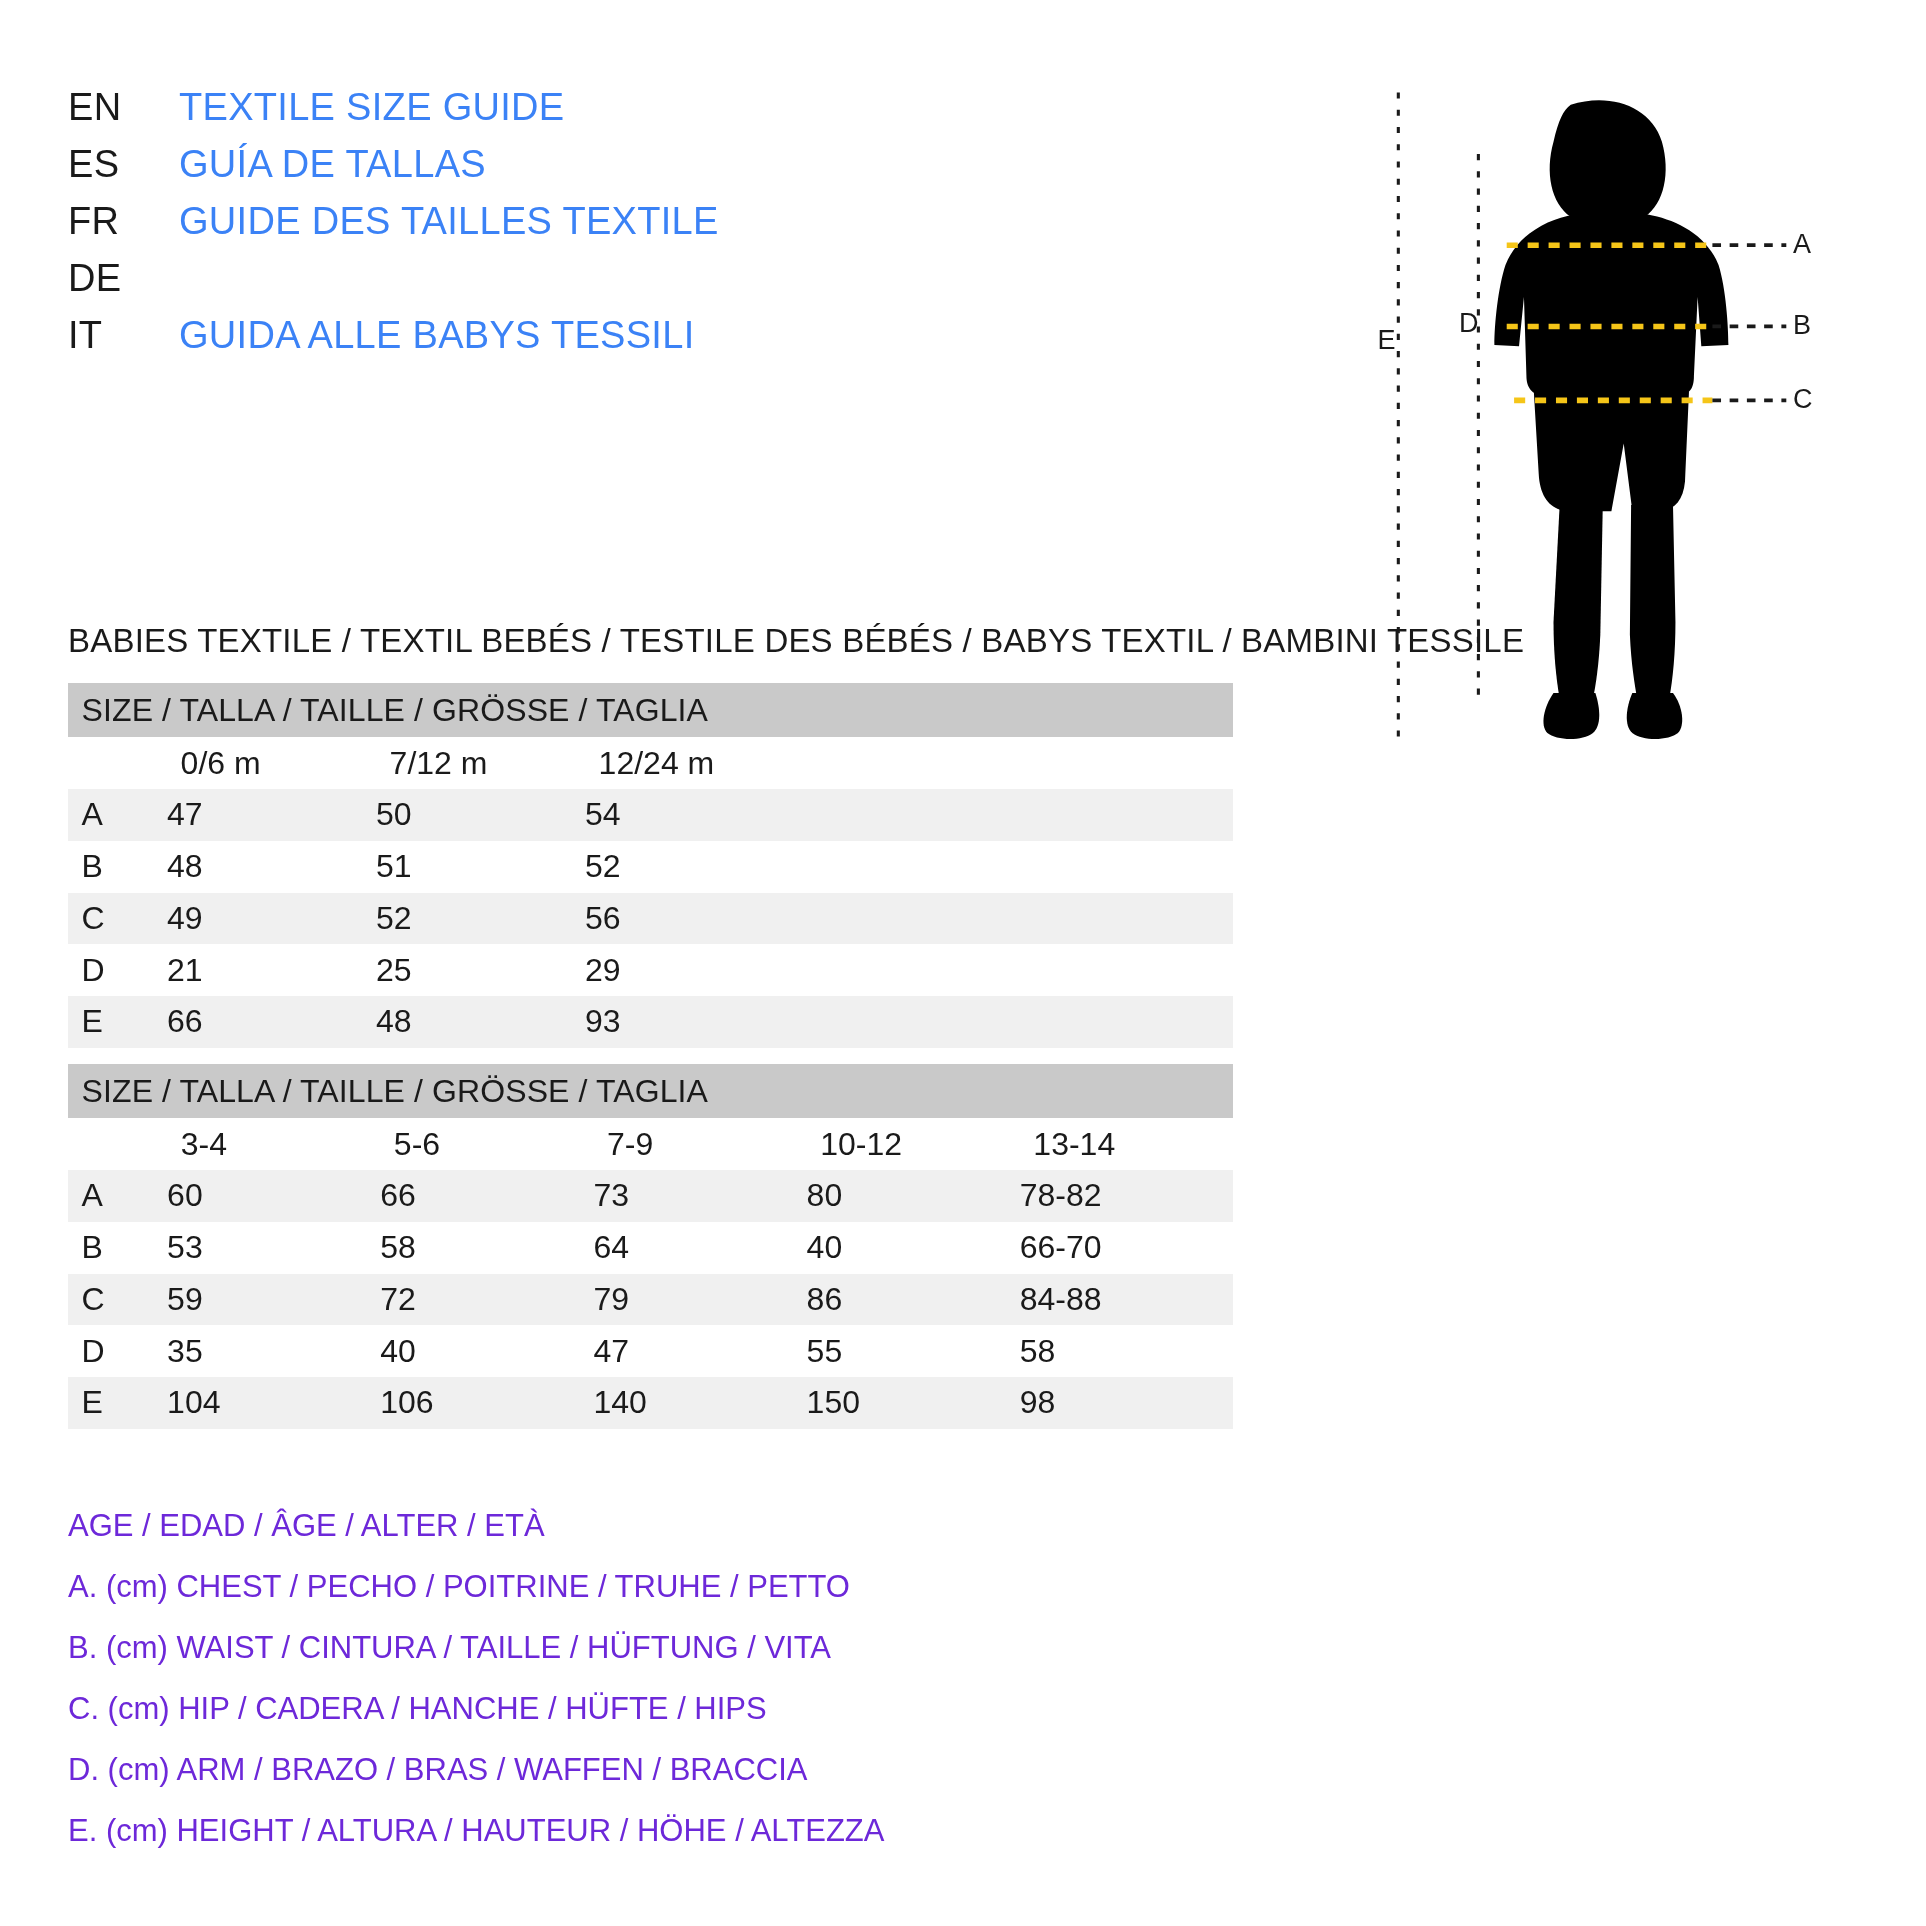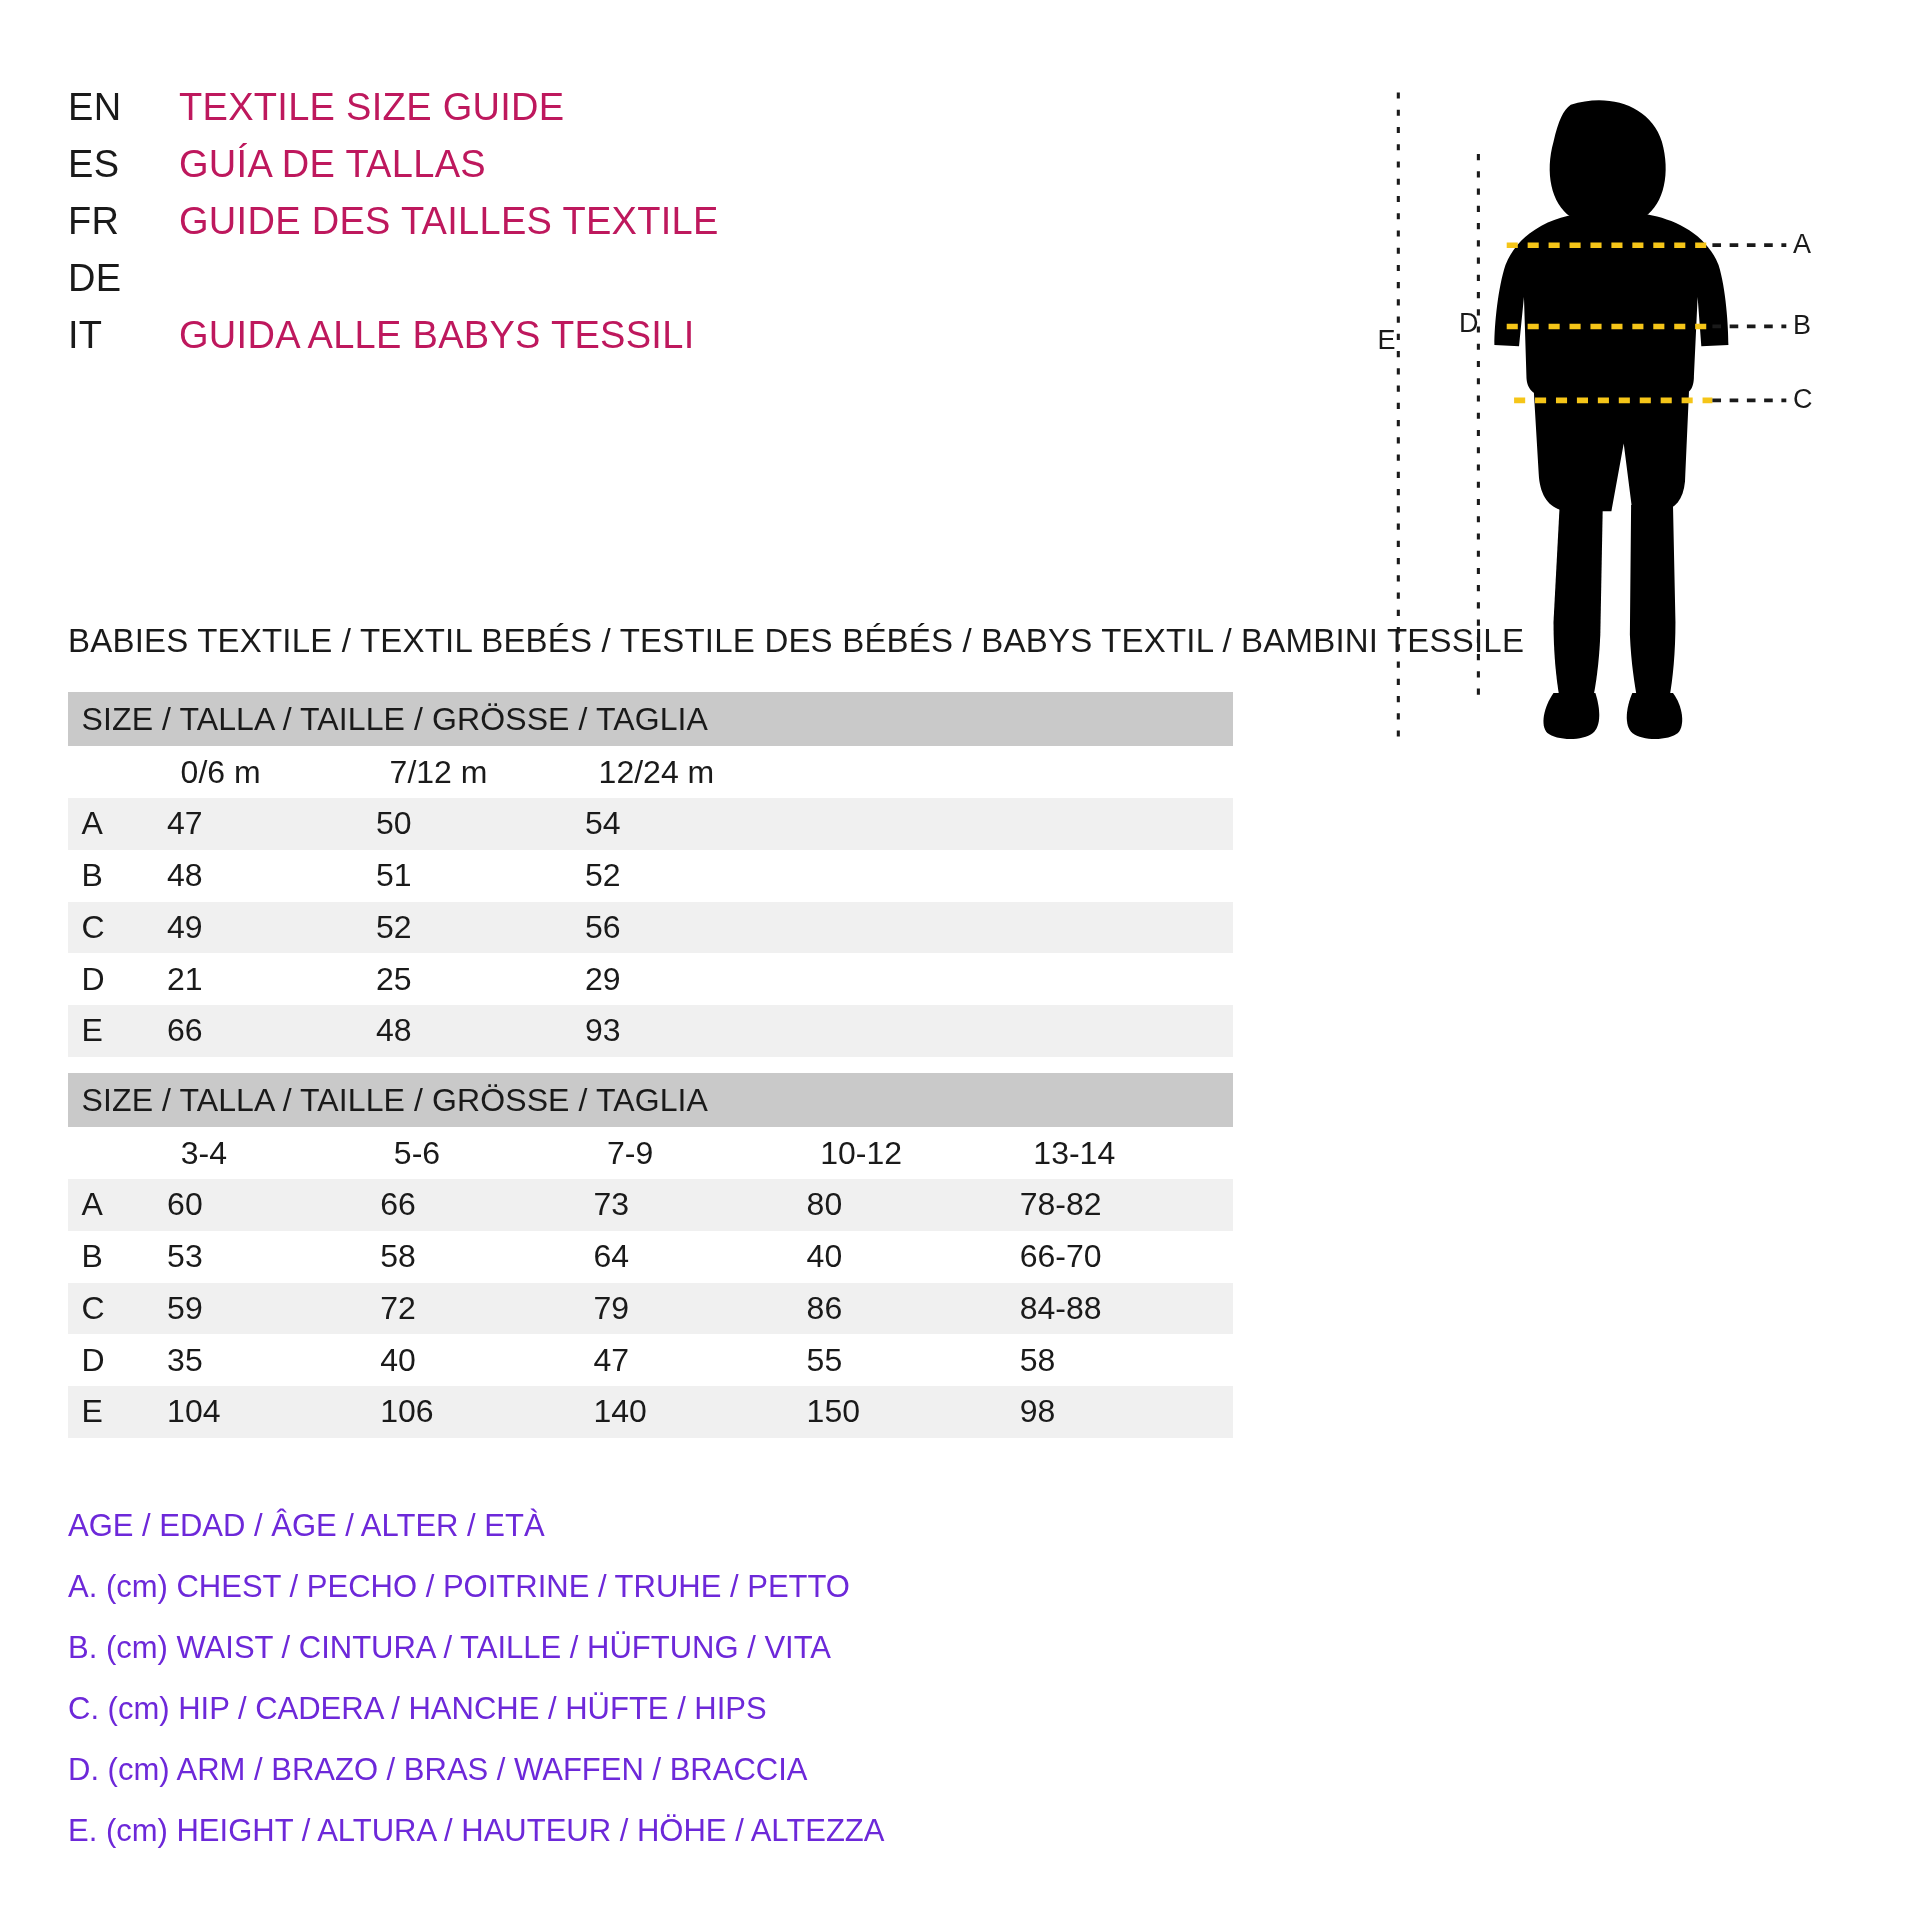--- a/index.html
+++ b/index.html
@@ -37,21 +37,21 @@
   }
   .lang-code {
     width: 111px;
     font-size: 38px;
     letter-spacing: 0.3px;
     color: #1a1a1a;
   }
   .lang-text {
     font-size: 38px;
     letter-spacing: 0.3px;
-    color: #be185d;
+    color: #3b82f6;
     white-space: nowrap;
   }
 
   
   .figure-area {
     position: absolute;
     left: 1386px;
     top: 80px;
     width: 505px;
     height: 690px;
@@ -131,21 +131,21 @@
   .legend-line {
     font-size: 31px;
     line-height: 1.0;
     margin-bottom: 30px;
     color: #6d28d9;
     white-space: nowrap;
   }
 
   .babies-block { position: absolute; left: 68px; top: 622px; width: 1171px; }
   .children-block { position: absolute; left: 68px; top: 1041px; width: 1171px; }
-  .tbl-wrap { margin-top: 32px; }
+  .tbl-wrap { margin-top: 23px; }
 </style>
 </head>
 <body>
 
 <div class="page">
 
   <div class="lang-list">
     <div class="lang-row">
       <div class="lang-code">EN</div>
       <div class="lang-text">TEXTILE SIZE GUIDE</div>

